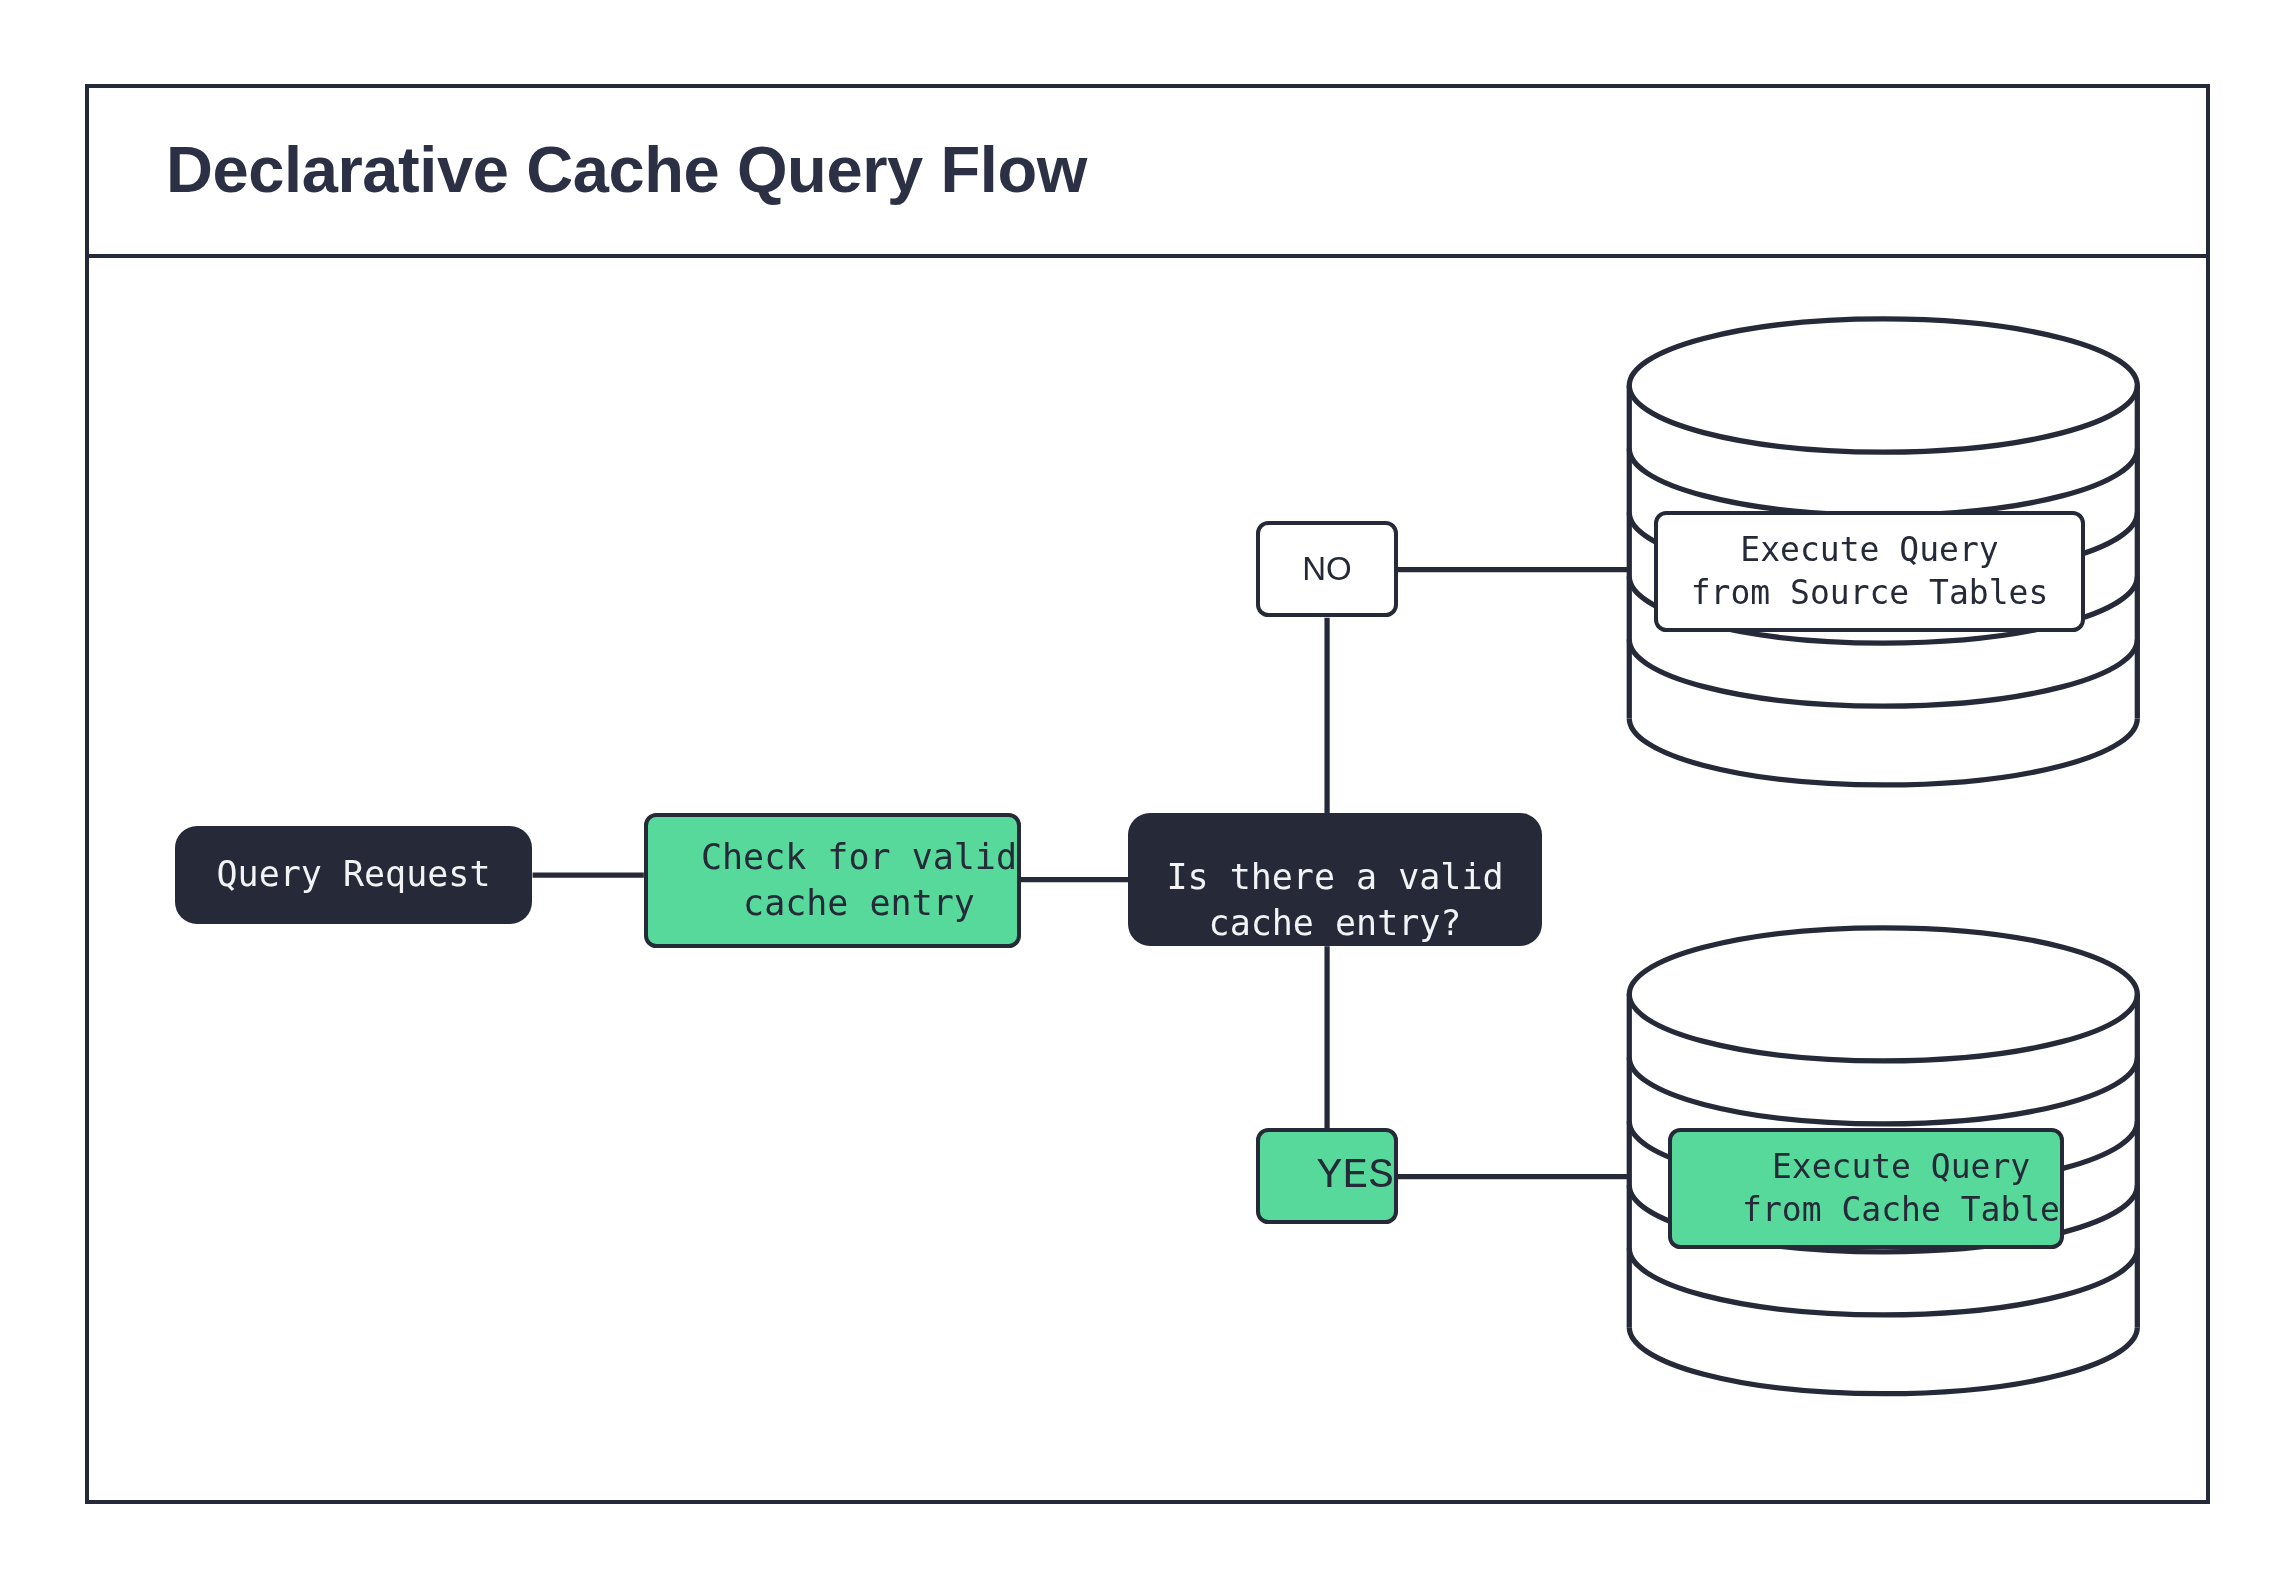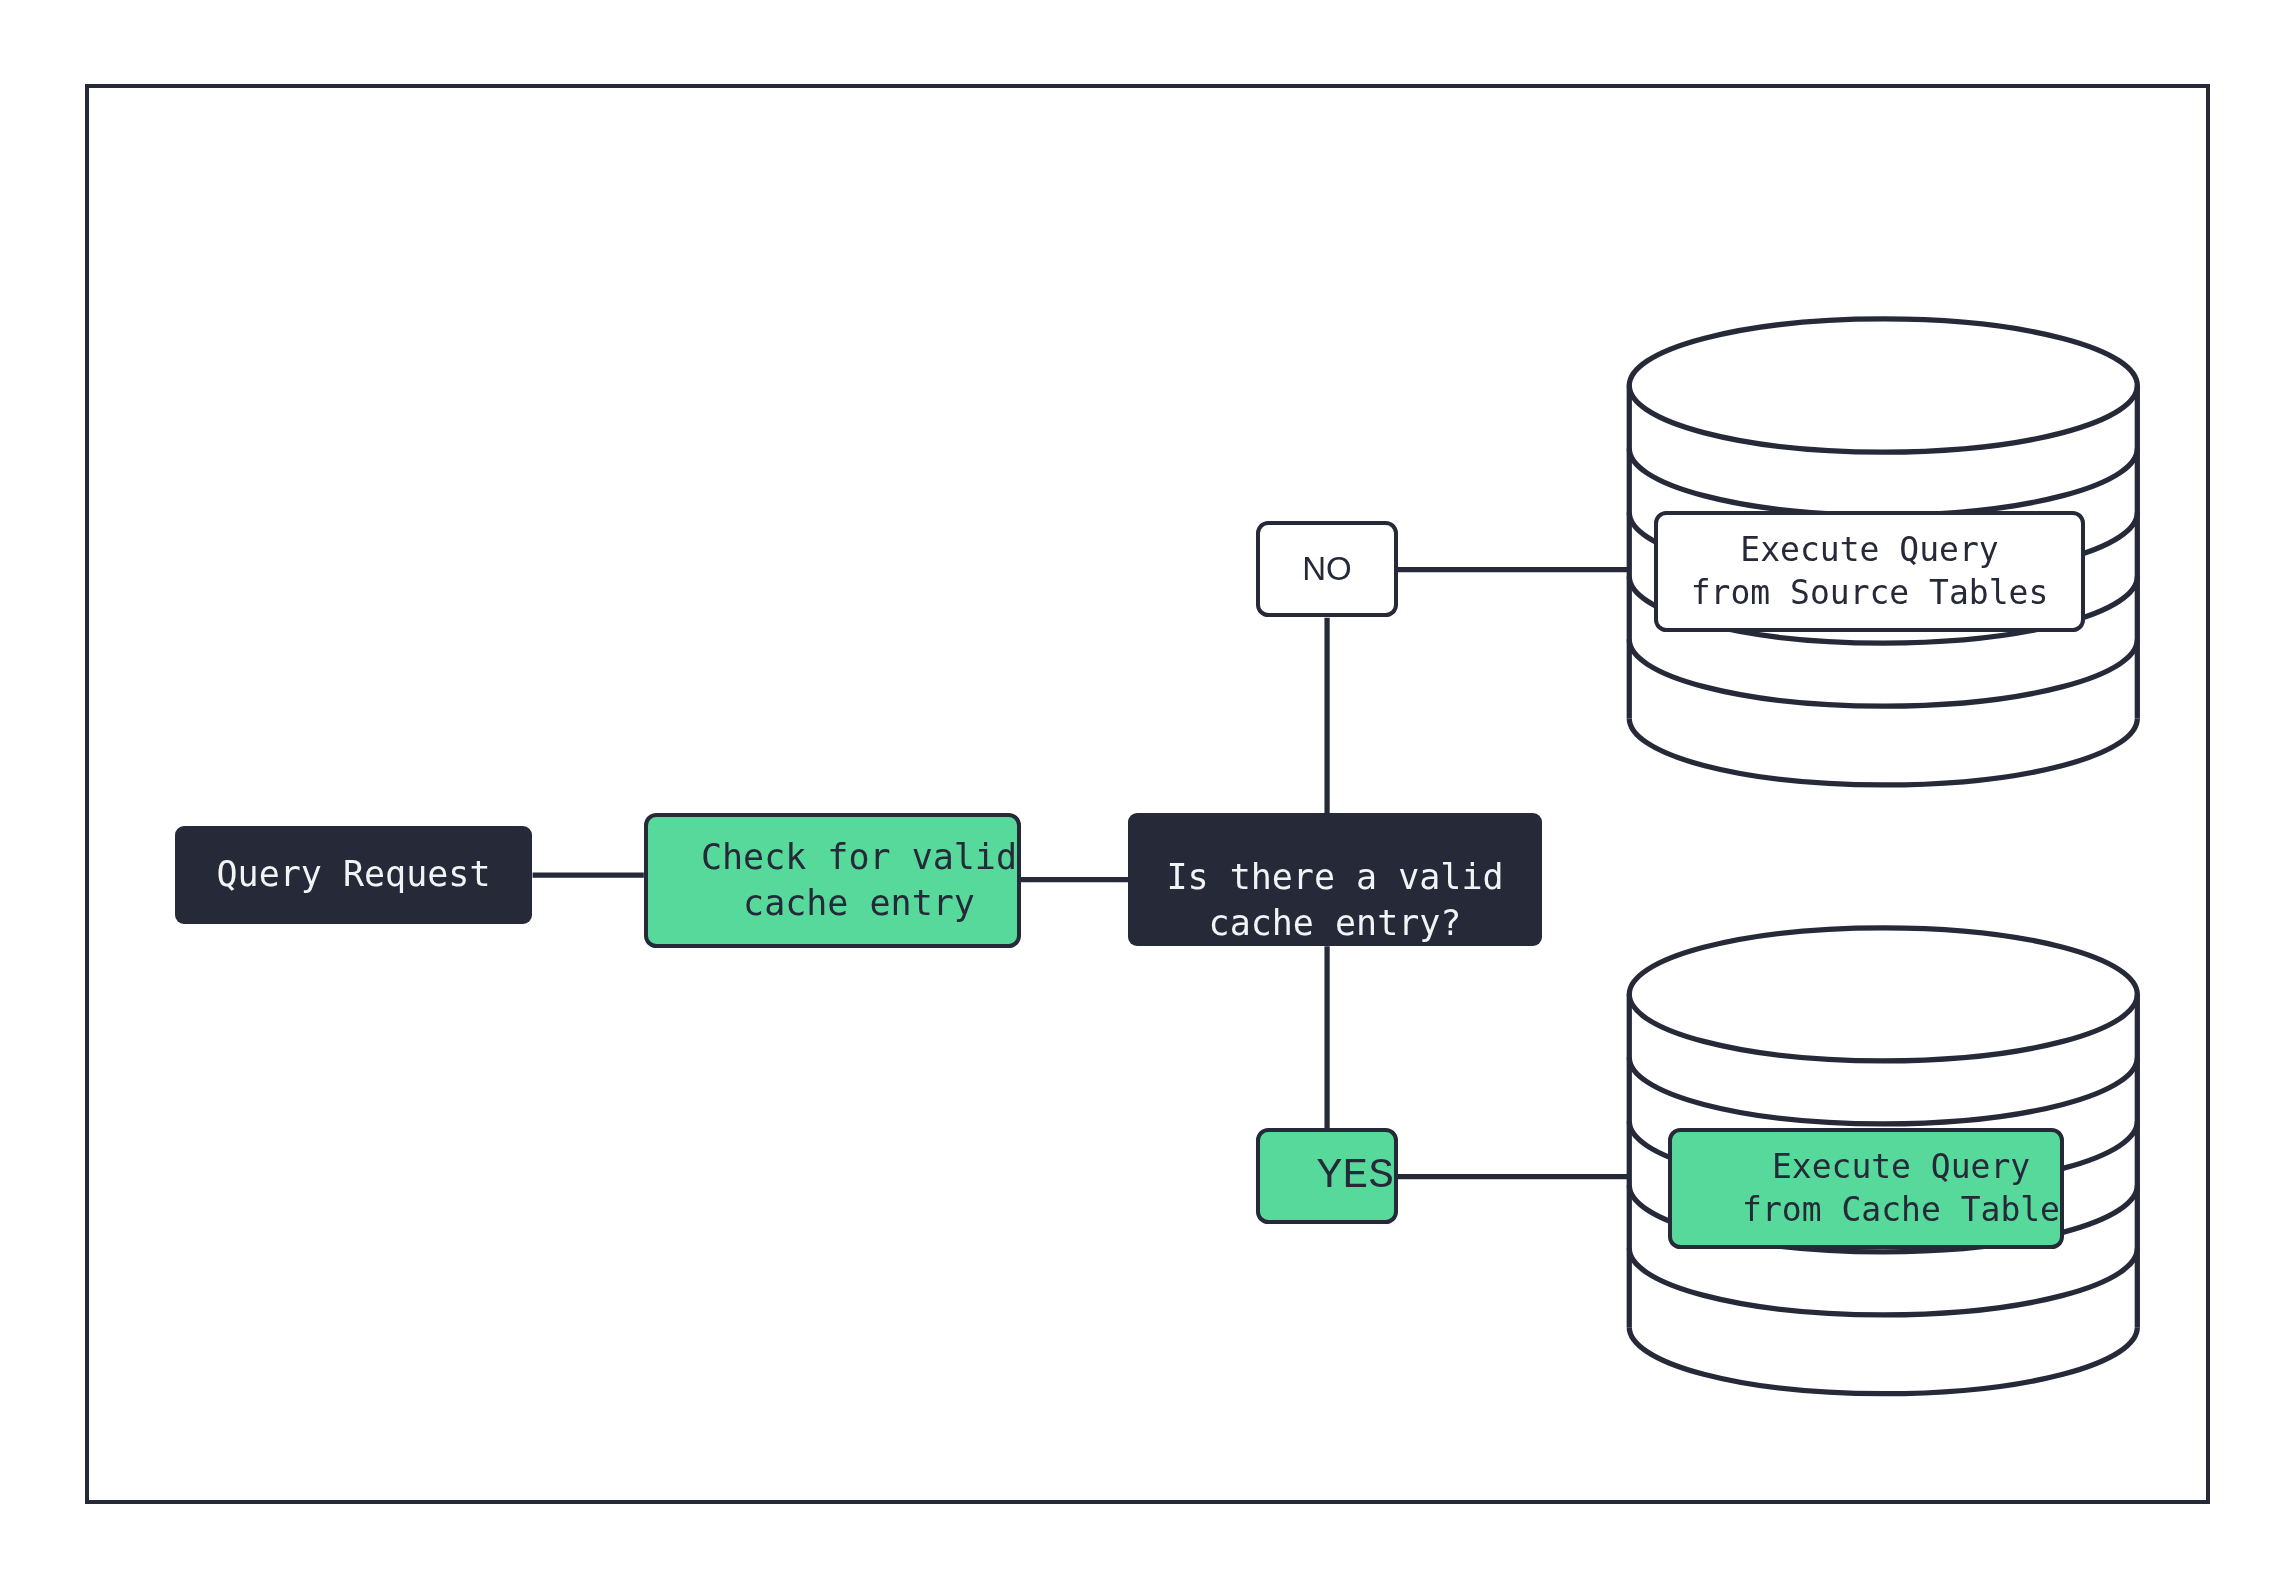--- a/index.html
+++ b/index.html
@@ -69,21 +69,21 @@
     align-items: center;
     justify-content: center;
     text-align: center;
     font-family: "DejaVu Sans Mono", monospace;
     white-space: pre-line;
     line-height: 1.30;
   }
   .node-dark {
     background: #262a38;
     color: #f2f3f5;
-    border-radius: 9px;
+    border-radius: 22px;
   }
   .node-green {
     background: #57d99b;
     color: #262a38;
     border: 4.4px solid #262a38;
     border-radius: 12.3px;
     justify-content: flex-end;
   }
   .node-white {
     background: #ffffff;
@@ -102,20 +102,23 @@
   #node-source-exec { left: 1654px; top: 511px;  width: 431px; height: 121px; font-size: 33px; background:#ffffff; }
   #node-cache-exec  { left: 1668px; top: 1128px; width: 396px; height: 121px; font-size: 33px; }
 </style>
 </head>
 <body>
 
 <div id="canvas">
 
   <div class="frame"></div>
 
+  <div class="title-bar">
+    <div class="title-text">Declarative Cache Query Flow</div>
+  </div>
 
   <svg id="art" viewBox="0 0 2620 1816" xmlns="http://www.w3.org/2000/svg">
     <g fill="none" stroke="#262a38" stroke-width="6" stroke-linecap="butt">
 
       <line x1="608" y1="999" x2="735" y2="999"></line>
 
       <line x1="1165" y1="1004" x2="1288" y2="1004"></line>
 
       <line x1="1515" y1="705" x2="1515" y2="928"></line>
 

